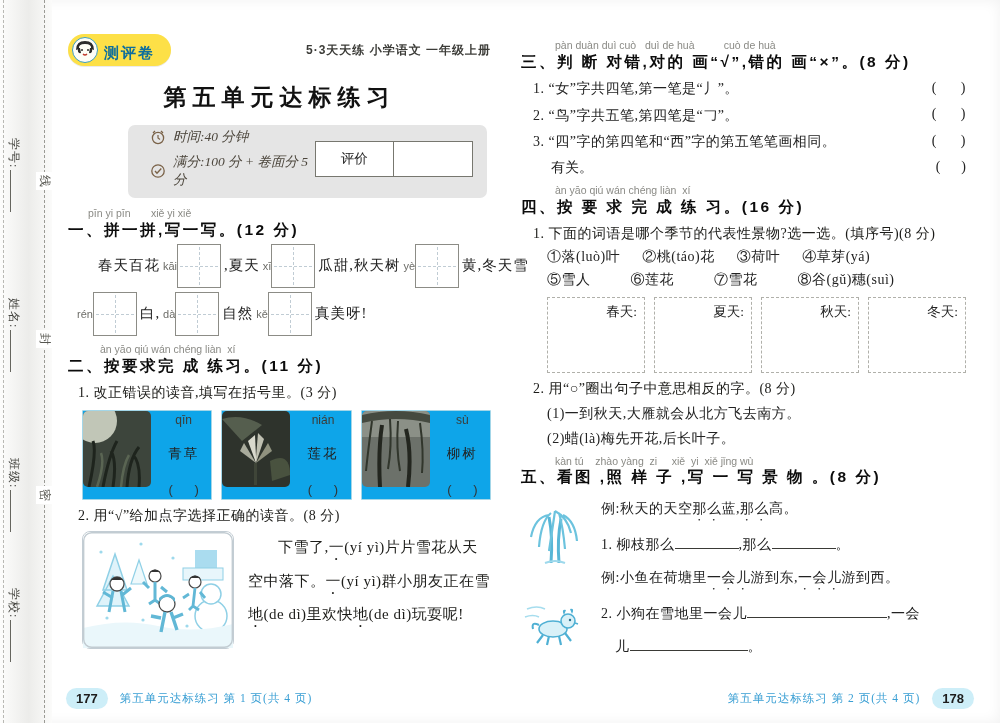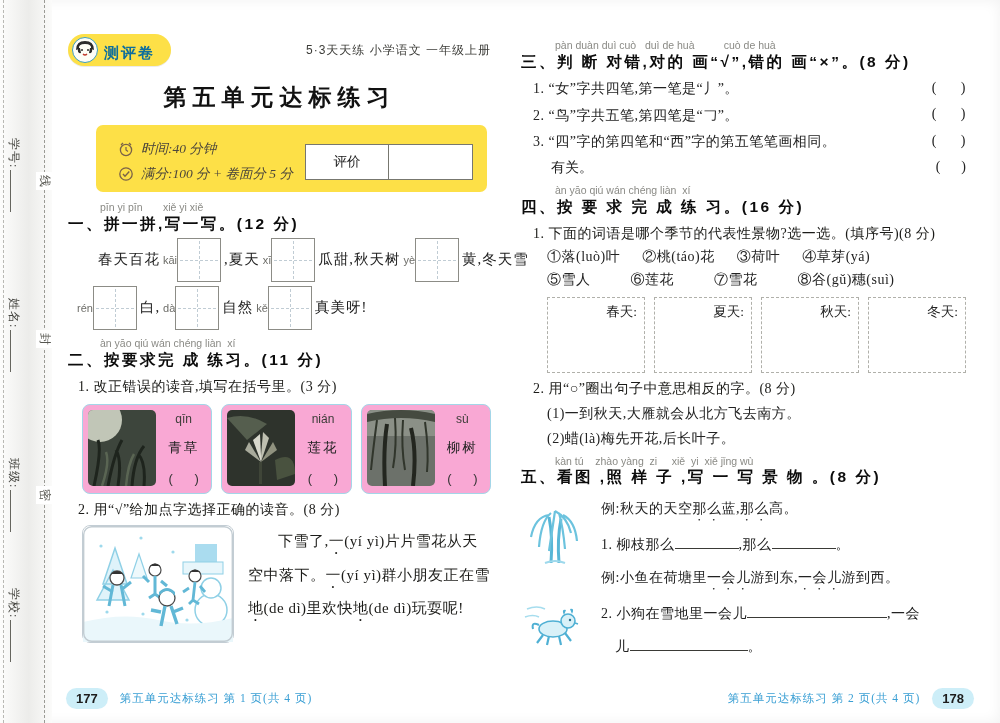--- a/index.html
+++ b/index.html
@@ -55,29 +55,29 @@
     display:inline-flex; align-items:flex-end; gap:6px;
     background:#fde047; border-radius:18px; padding:3px 16px 3px 4px;
     box-shadow:0 1px 0 rgba(0,0,0,.08);
   }
   .badge .avatar {
     width:26px; height:26px; border-radius:50%; background:#fdfdf8;
     display:flex; align-items:center; justify-content:center; overflow:hidden;
     border:1px solid #3d9dbd;
   }
   .badge .blabel { color:#0e6e9c; font-weight:bold; font-size:15px; letter-spacing:2px; }
-  .book-line { font-size:12px; font-weight:normal; color:#3c3c38; letter-spacing:1px; }
+  .book-line { font-size:12px; font-weight:bold; color:#3c3c38; letter-spacing:1px; }
   h1.title {
     text-align:center; font-size:23px; letter-spacing:6px;
     color:#111; margin:16px 0 12px 0; font-weight:bold;
   }
   
   .info-box {
-    margin:0 4px 10px 28px; background:#fde047; border-radius:7px;
-    padding:15px 14px 9px 22px; display:flex; align-items:center;
+    margin:0 4px 10px 60px; background:#e5e5e5; border-radius:7px;
+    padding:3px 14px 9px 22px; display:flex; align-items:center;
   }
   .info-lines { display:flex; flex-direction:column; gap:7px; font-size:13.5px;
     color:#4c463c; font-family:"Liberation Serif", serif; font-style:italic; }
   .info-lines .il { display:flex; align-items:center; gap:7px; }
   .eval-box {
     margin-left:auto; width:168px; height:36px; background:#fff;
     border:1px solid #77776f; display:flex;
   }
   .eval-box .ecell1 { width:50%; border-right:1px solid #77776f; display:flex;
     align-items:center; justify-content:center; font-size:13.5px; color:#222;
@@ -96,22 +96,22 @@
   .box-unit { display:inline-flex; align-items:center; margin:0 3px; }
   .box-py { font-size:11px; color:#6d6d68; margin-bottom:1px; }
   .tian-box { width:44px; height:44px; border:1.5px solid #8c8c86; background:#fff; position:relative; }
   .tian-box::before { content:""; position:absolute; left:2px; right:2px; top:50%;
     border-top:1px dashed #c0ccd4; }
   .tian-box::after { content:""; position:absolute; top:2px; bottom:2px; left:50%;
     border-left:1px dashed #c0ccd4; }
   
   .cards { display:flex; gap:9px; margin:8px 0 4px 14px; }
   .card {
-    width:141px; height:90px; border:1.5px solid #a3d6e8; border-radius:8px;
-    background:#f9a8d4; padding:5px; display:flex; gap:5px;
+    width:141px; height:90px; border:1.5px solid #a3d6e8; border-radius:1px;
+    background:#0ea5e9; display:flex; gap:5px;
   }
   .card .photo { width:68px; height:76px; border-radius:5px; overflow:hidden; flex:0 0 68px; }
   .card .meta { flex:1; display:flex; flex-direction:column; align-items:center;
     justify-content:space-between; padding:2px 0; }
   .card .c-py { font-size:12px; color:#3c3c38; }
   .card .c-word { font-size:13.5px; font-family:"Liberation Serif", serif; letter-spacing:2px; }
   .card .c-paren { font-size:13px; white-space:pre; color:#333; }
   
   .snow-wrap { margin:6px 0 0 14px; overflow:hidden; }
   .snow-img {
@@ -217,21 +217,21 @@
           <span>满分:100 分 + 卷面分 5 分</span>
         </div>
       </div>
       <div class="eval-box">
         <span class="ecell1">评价</span>
         <span class="ecell2"></span>
       </div>
     </div>
 
     <div class="sec">
-      <div class="pinyin" style="margin-left:32px">pīn yi pīn       xiě yi xiě</div>
+      <div class="pinyin" style="margin-left:20px">pīn yi pīn       xiě yi xiě</div>
       <div class="sec-head">一、拼一拼,写一写。(12 分)</div>
 
       <div class="fill-row" style="margin-left:30px">
         <span class="txt">春天百花</span>
         <span class="box-unit">
             <span class="box-py">kāi</span>
             <span class="tian-box"></span>
           </span>
         <span class="txt">,夏天</span>
         <span class="box-unit">

